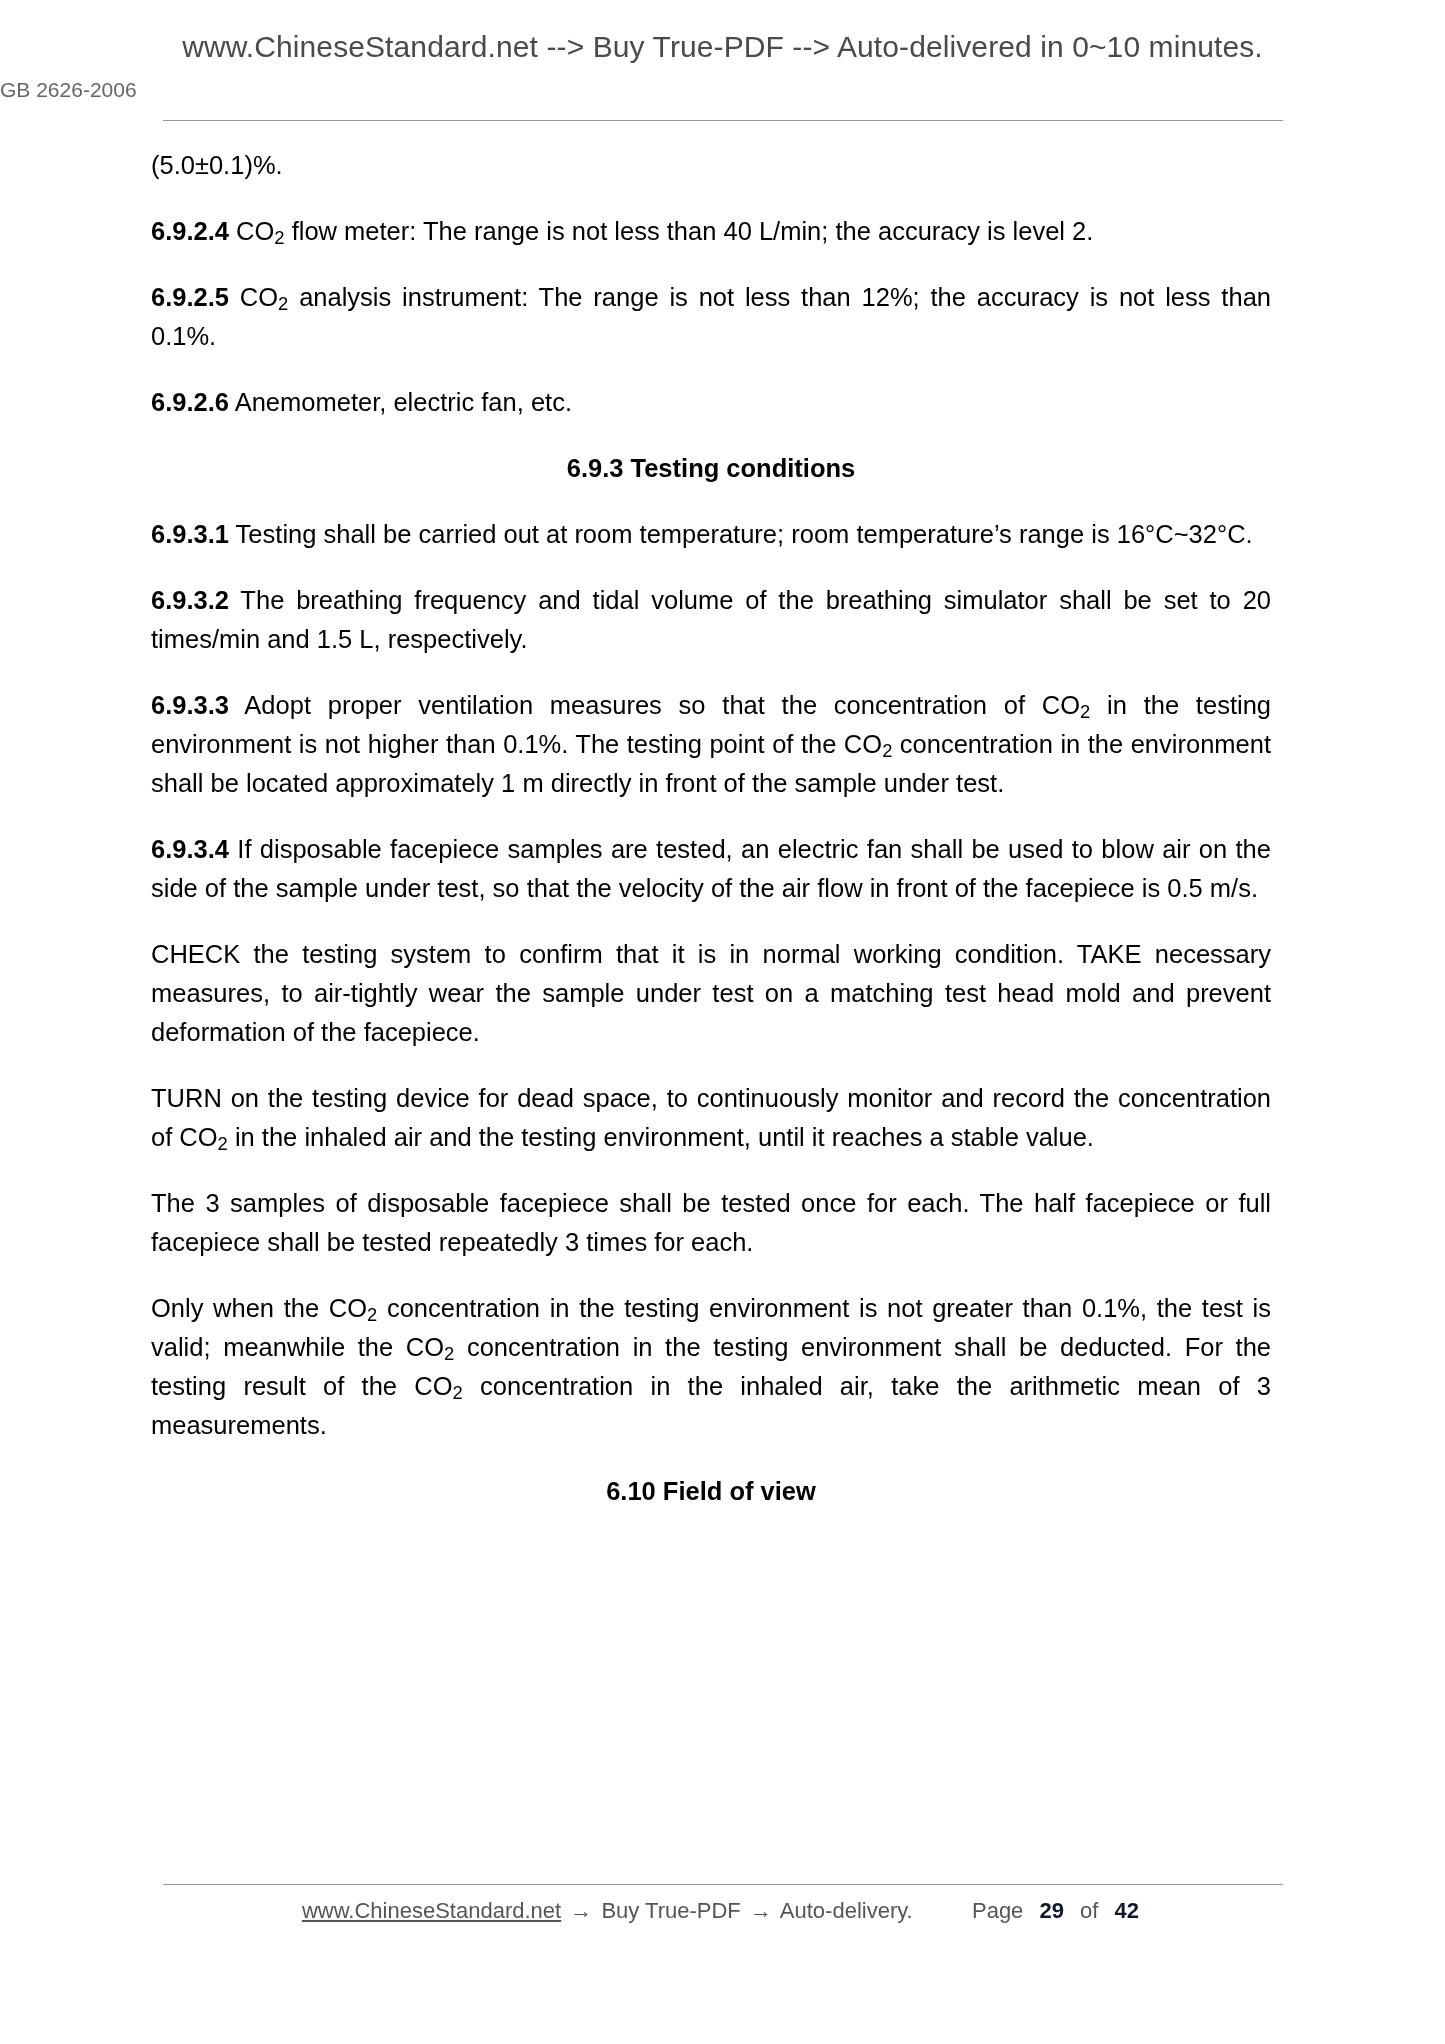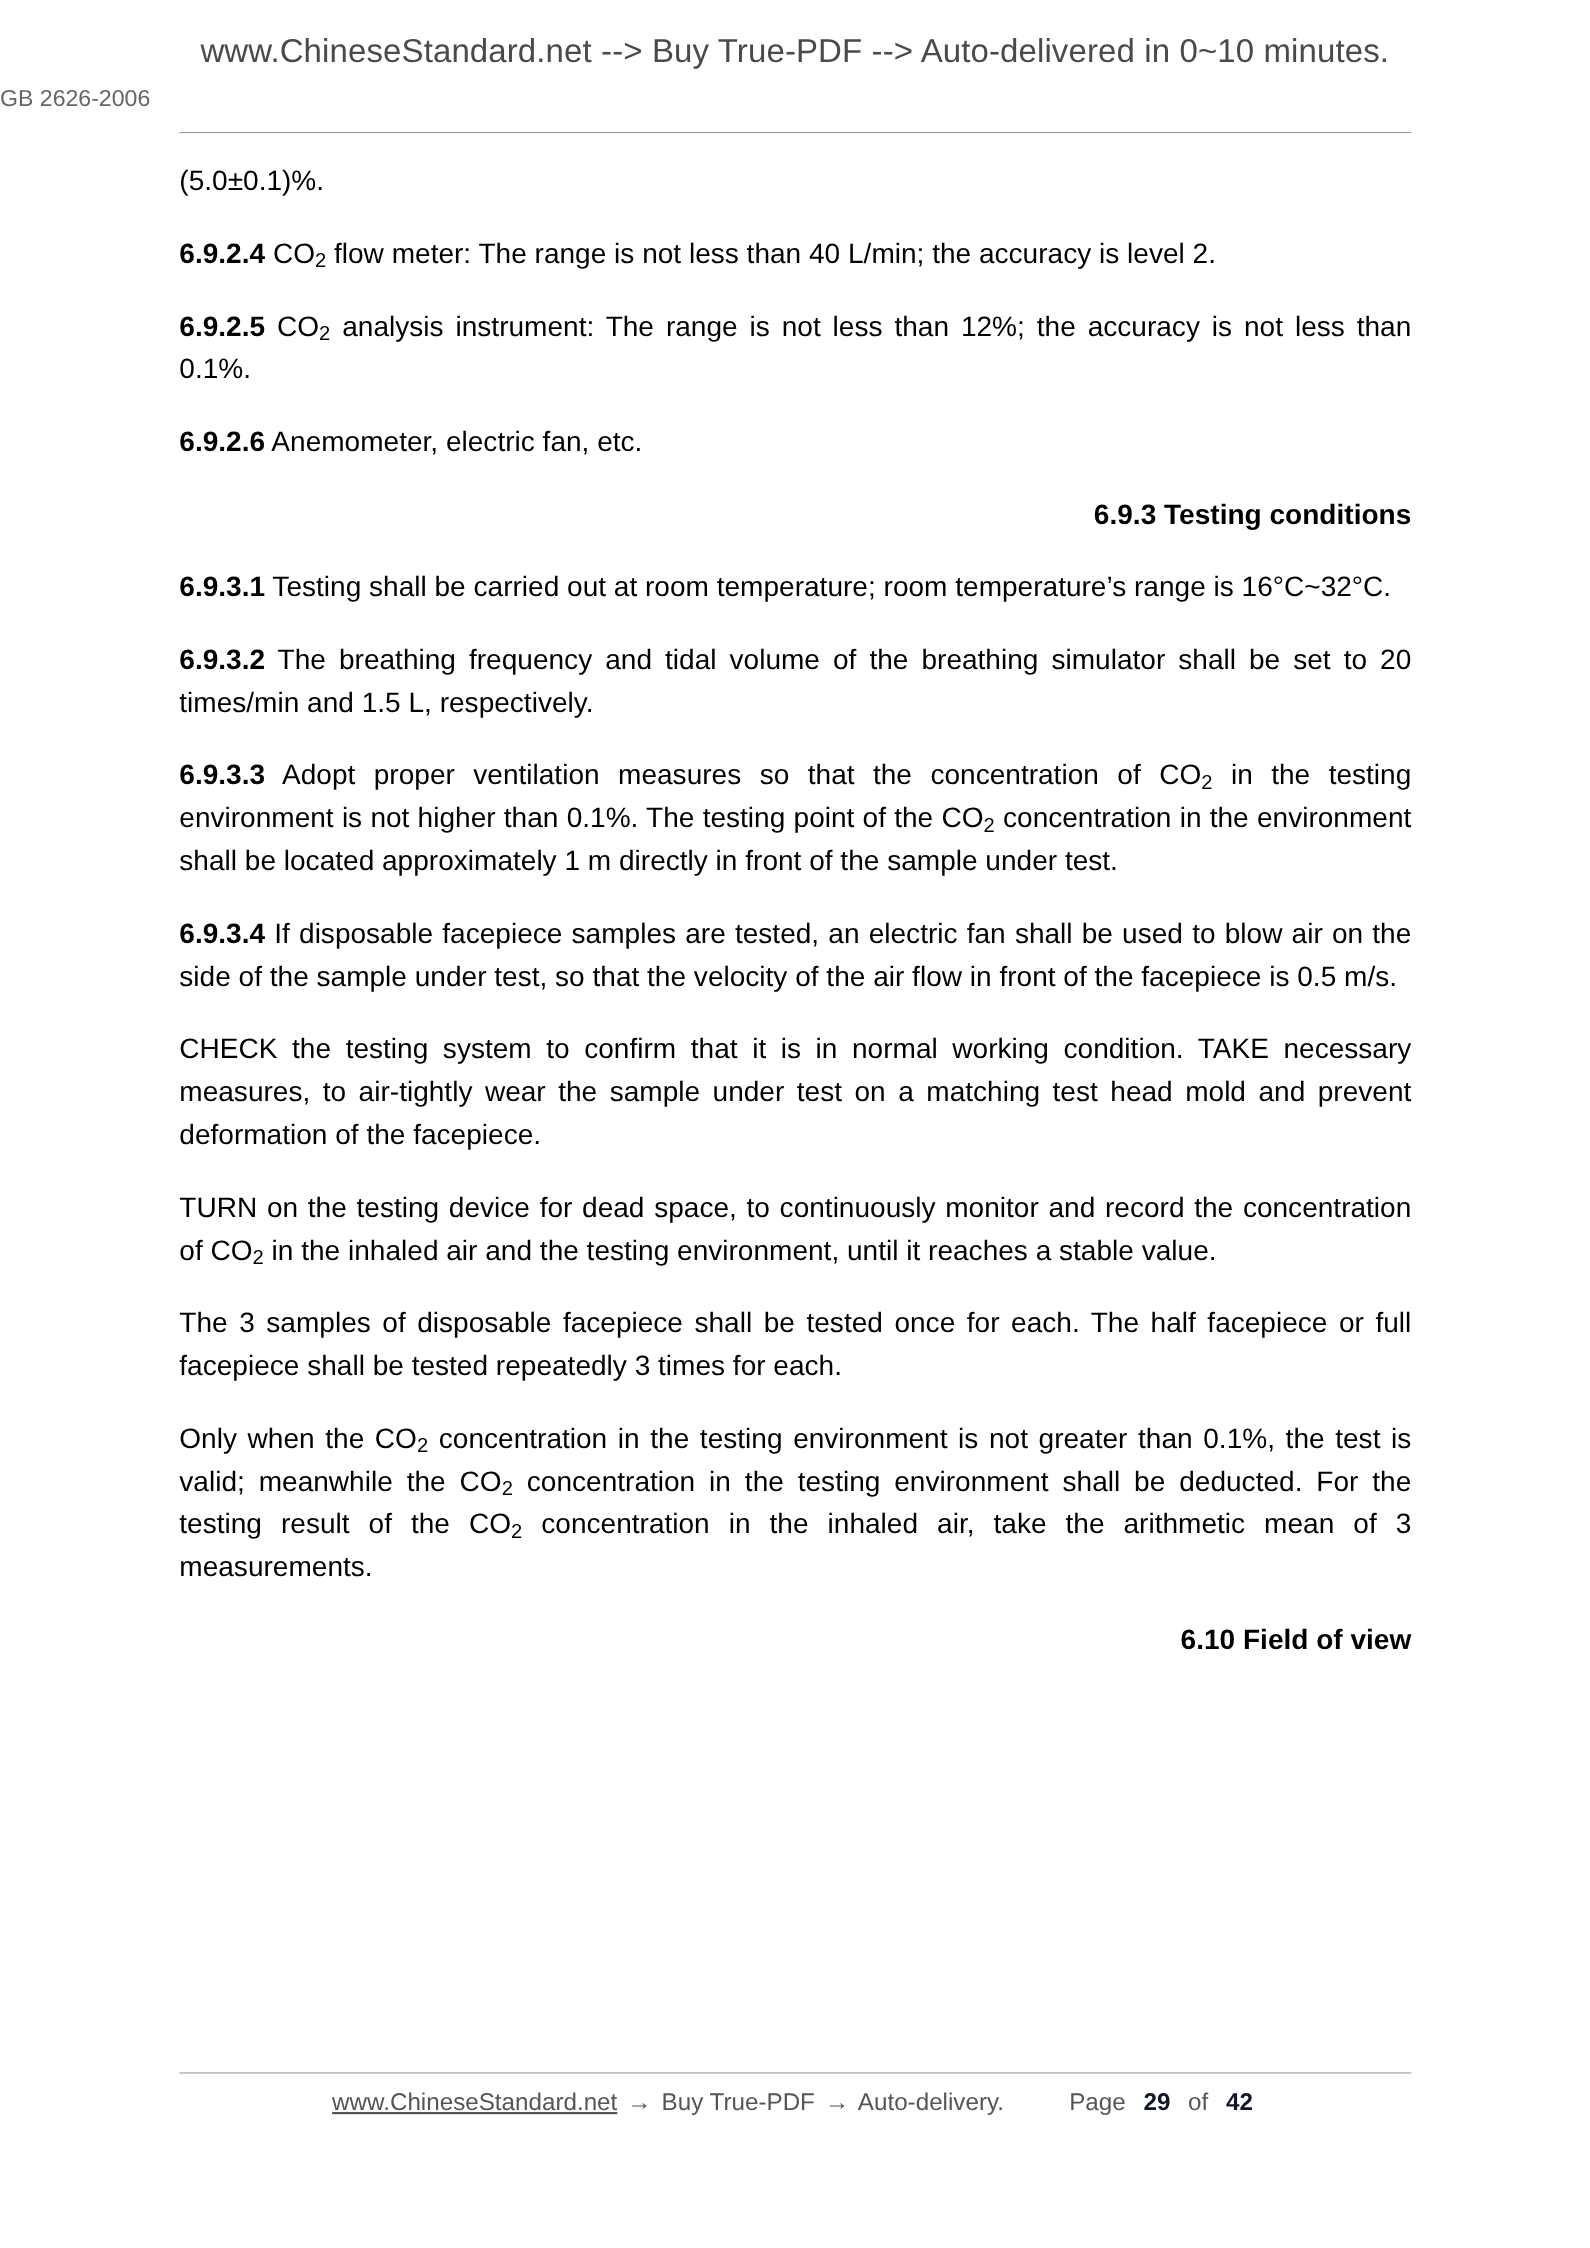--- a/index.html
+++ b/index.html
@@ -53,38 +53,38 @@
     left: 163px;
     width: 1120px;
     height: 1px;
     background: #9a9a9a;
   }
 
   
   .content {
     position: absolute;
     top: 146px;
-    left: 163px;
+    left: 151px;
     width: 1120px;
   }
 
   .para {
     font-size: 25.5px;
     line-height: 39px;
     text-align: justify;
     text-justify: inter-word;
     margin: 0 0 27px 0;
     color: #000000;
   }
 
   .para:last-child { margin-bottom: 0; }
 
   .para.heading {
     font-weight: bold;
-    text-align: right;
+    text-align: center;
   }
 
   .num {
     font-weight: bold;
   }
 
   sub {
     font-size: 0.72em;
     vertical-align: -0.22em;
     line-height: 0;

